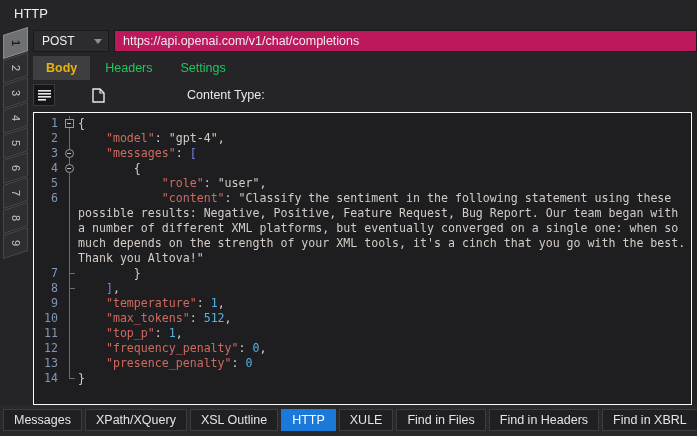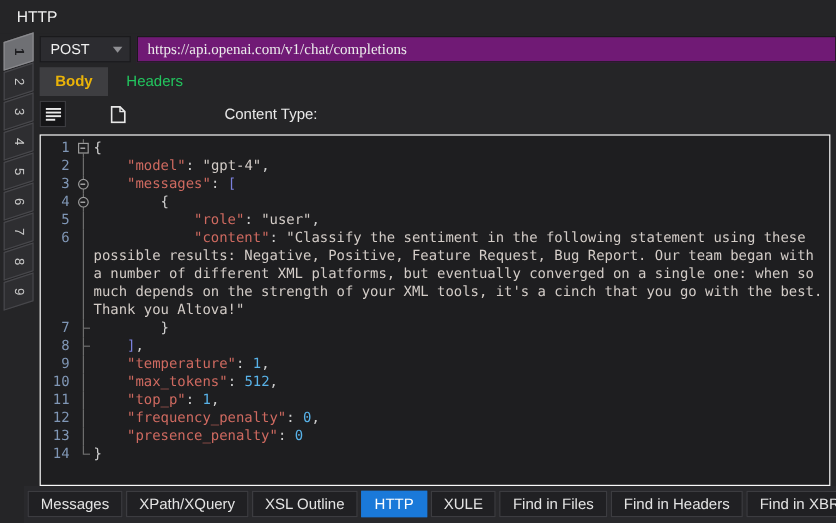--- a/index.html
+++ b/index.html
@@ -20,22 +20,22 @@
   .vtab.sel .vtab-lbl { color:#1f1f22; font-weight:bold; }
 
   .content { flex:1; display:flex; flex-direction:column; padding-left:3px;justify-content:space-between; }
 
   .row-url { display:flex; gap:5px; margin:2px 0 4px 0; height:22px; }
   .method { width:76px; background:#2c2c30; border:1px solid #1a1a1c; display:flex; align-items:center;
             padding:0 6px 0 8px; font-size:12px; color:#f0f0f0; cursor:default; }
   .method .txt { flex:1; }
   .chev { width:0; height:0; border-left:4px solid transparent; border-right:4px solid transparent;
           border-top:5px solid #8f8f93; }
-  .url { flex:1; background:#701a75; border:1px solid #1a1a1c; color:#ececec; font-size:12.5px;
-         font-family:Liberation Serif, serif; padding:0 8px; outline:none; }
+  .url { flex:1; background:#be185d; border:1px solid #1a1a1c; color:#ececec; font-size:12.5px;
+         font-family:Liberation Sans, sans-serif; padding:0 8px; outline:none; }
 
   .row-tabs { display:flex; gap:2px; height:24px; margin-bottom:2px; }
   .ttab { padding:0 13px; line-height:24px; font-size:12.5px; color:#22c55e; cursor:default; }
   .ttab.sel { background:#3e3e41; color:#eab308; font-weight:bold; }
 
   .row-toolbar { display:flex; align-items:center; height:26px; margin-bottom:4px;gap:32px; }
   .iconbtn { width:22px; height:22px; display:flex; align-items:center; justify-content:center; }
   .iconbtn.pressed { background:#151517; border:1px solid #3c3c40; }
   .gap { width:14px; }
   .ctlabel { font-size:12.5px; color:#e8e8e8; margin-right:8px; }
@@ -60,21 +60,21 @@
   .f-circ .mk { border-radius:50%; }
   .mk::after { content:""; position:absolute; left:1.5px; top:3px; width:4px; height:1px; background:#c0c0c0; }
   .code { flex:1; white-space:pre-wrap; word-break:break-word; padding-right:2px; color:#d0d0d0; }
   .tk-k { color:var(--c-key,#cf6a60); }
   .tk-s { color:var(--c-str,#d3ccc7); }
   .tk-n { color:var(--c-num,#58b2e8); }
   .tk-b { color:var(--c-bracket,#7b80dd); }
   .tk-p { color:var(--c-punct,#cfcfcf); }
 
   
-  .bottombar { height:31px; background:#29292c; display:flex; gap:3px; padding:4px 0 0 3px;margin-left:20px; }
+  .bottombar { height:31px; background:#29292c; display:flex; gap:3px; padding:4px 0 0 3px; }
   .btab { height:22px; line-height:21px; padding:0 10px; background:#202023; border:1px solid #3c3c40;
           font-size:12.5px; color:#e4e4e4; cursor:default; white-space:nowrap; }
   .btab.sel { background:var(--c-accent,#1a79d9); border-color:var(--c-accent,#1a79d9); color:#fff; }
 
   svg.ic { display:block; }
 </style>
 </head>
 <body>
 
 <div class="titlebar">HTTP</div>
@@ -124,20 +124,21 @@
       <div class="method">
         <span class="txt">POST</span>
         <span class="chev"></span>
       </div>
       <input class="url" value="https://api.openai.com/v1/chat/completions" style="">
     </div>
 
     <div class="row-tabs">
         <div class="ttab sel">Body</div>
         <div class="ttab">Headers</div>
+        <div class="ttab">Settings</div>
       </div>
 
     <div class="row-toolbar">
       <div class="iconbtn pressed">
         <svg class="ic" width="13" height="11" viewBox="0 0 13 11">
           <rect x="0" y="0" width="13" height="1.6" fill="#e8e8e8"></rect>
           <rect x="0" y="3" width="13" height="1.6" fill="#e8e8e8"></rect>
           <rect x="0" y="6" width="13" height="1.6" fill="#e8e8e8"></rect>
           <rect x="0" y="9" width="8" height="1.6" fill="#e8e8e8"></rect>
         </svg>

